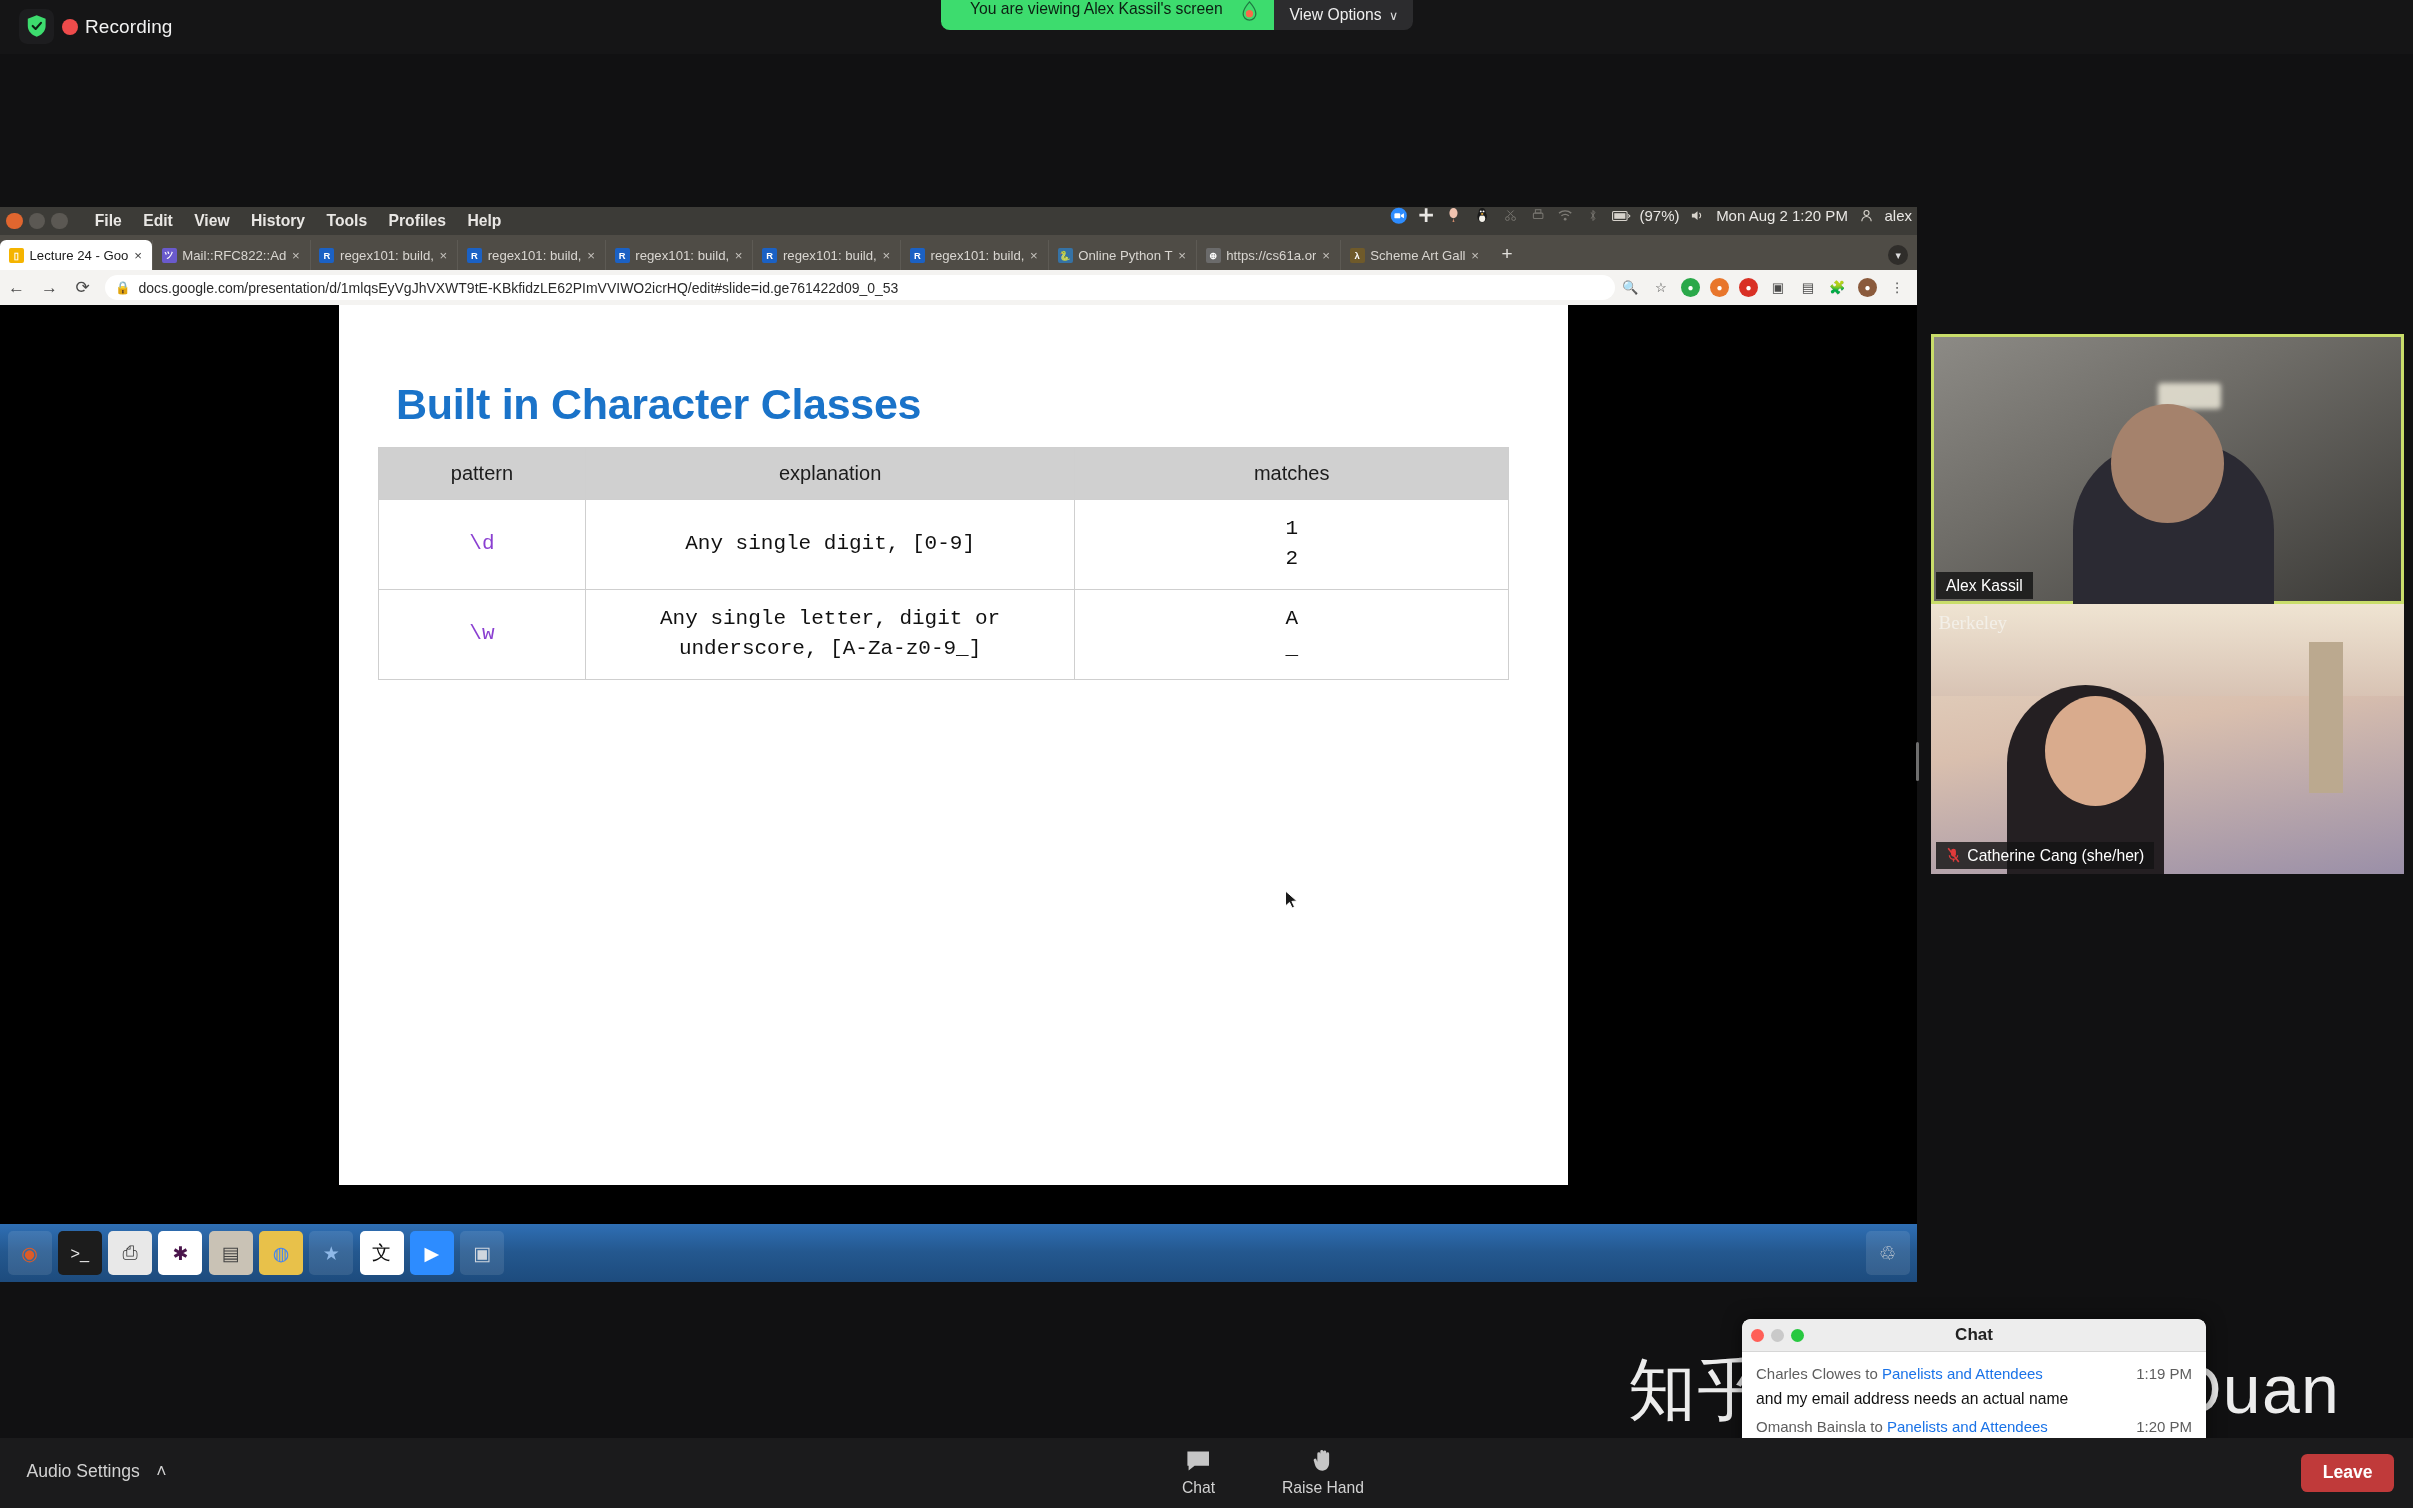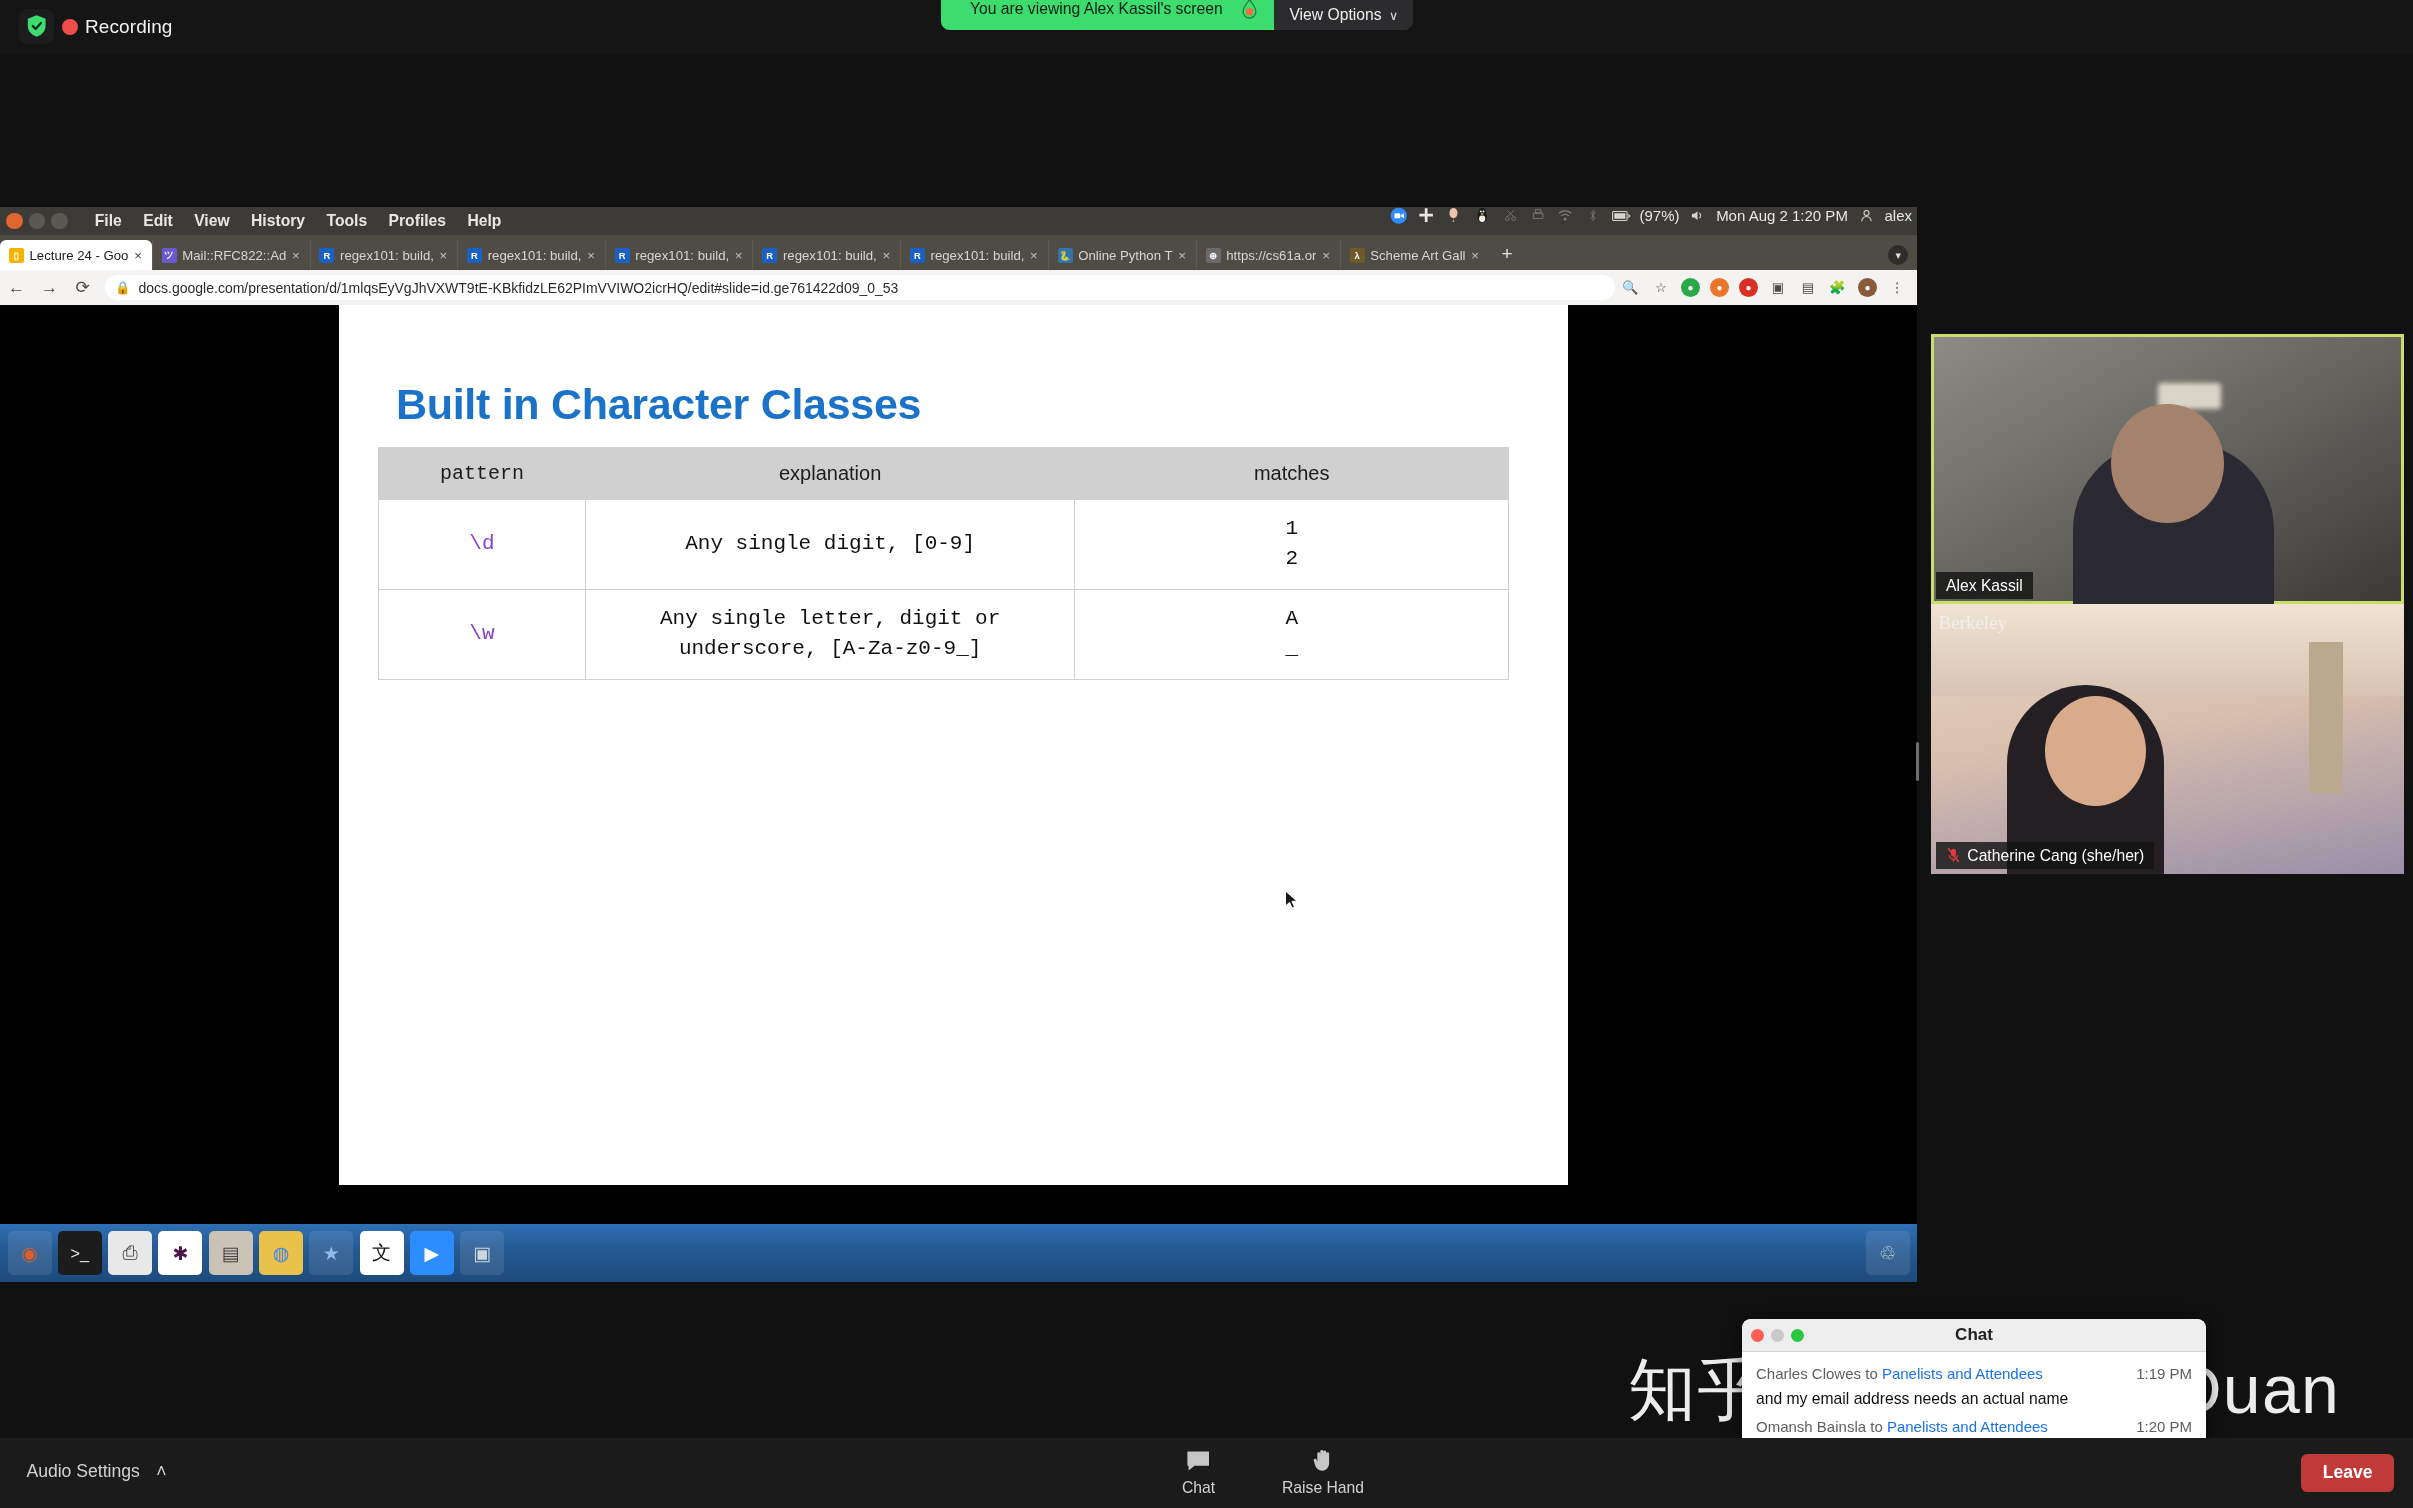--- a/index.html
+++ b/index.html
@@ -15,21 +15,21 @@
   .rec-shield {
     position: absolute; left: 19px; top: 8.8px; width: 35px; height: 35px;
     background: #1d1d1f; border-radius: 8.2px; display: flex; align-items: center; justify-content: center;
   }
   .rec-dot { position: absolute; left: 62px; top: 19px; width: 16.3px; height: 16.3px; border-radius: 50%; background: #ee4b4b; }
   .rec-label { position: absolute; left: 85px; top: 16.3px; font-size: 19px; color: #f2f2f2; letter-spacing: 0.1px; }
 
   
   .view-banner { position: absolute; left: 941px; top: 0px; height: 30px; display: flex; align-items: stretch; }
   .view-green {
-    background: #3ddc6e; color: #0c1f12; display: flex; align-items: center;
+    background: #3ddc6e; color: #0c1f12; display: flex; 
     padding: 0 14px 12px 29px; border-bottom-right-radius: 0; font-size: 15.7px;
     border-bottom-left-radius: 8.8px;
   }
   .drop-icon { width: 21.4px; height: 21.4px; margin-left: 16.3px; display:flex; align-items:center; justify-content:center;}
   .view-opt {
     background: #2c2c2e; color: #efefef; display: flex; align-items: center;
     padding: 0 15px; font-size: 15.7px; border-bottom-right-radius: 8.8px; gap: 7.5px;
   }
   .chev-d { font-size: 12.6px; opacity: .9; }
 
@@ -74,21 +74,21 @@
               color:#fff; font-size:10px; }
 
   
   .page-white { position: absolute; left: 339px; top: 98px; width: 1229px; height: 880px; background: #fff; }
   .slide-title { position: absolute; left: 57px; top: 75px; font-size: 43px; color: #1a73c9; font-weight: bold; letter-spacing: -0.3px; }
   .rtable { position: absolute; left: 39px; top: 142px; width: 1131px; border-collapse: collapse; }
   .rtable th, .rtable td { border: 1.3px solid #cfcfcf; text-align: center; }
   .rtable th { background: #d0d0d0; font-weight: normal; font-size: 20px; color: #1c1c1c; height: 52px; }
   .rtable td { font-size: 21px; color: #111; font-family: "Liberation Mono", monospace; padding: 14px 8.8px; line-height: 1.45; }
   .rtable td.pat { color: #8a3fd1; }
-  .col-pat { width: 207px; font-family: Liberation Mono, monospace; } .col-exp { width: 490px; } .col-mat { width: 434px; }
+  .col-pat { width: 207px; } .col-exp { width: 490px; } .col-mat { width: 434px; }
   .cursor-arrow { position: absolute; left: 945px; top: 585px; width: 15px; height: 19px; }
 
   
   .dock { position: absolute; left: 0; bottom: 0; width: 1917px; height: 58px;
           background: linear-gradient(180deg,#2f6fb5 0%, #24588f 48%, #1d4b7d 100%); display: flex; align-items: center; gap: 6.3px; padding: 0 7.5px; }
   .dock-ico { width: 44px; height: 44px; border-radius: 5px; display: flex; align-items: center; justify-content: center;
               background: rgba(255,255,255,.10); font-size: 19px; }
   .dock-sep { flex: 1 1 auto; }
 
   

